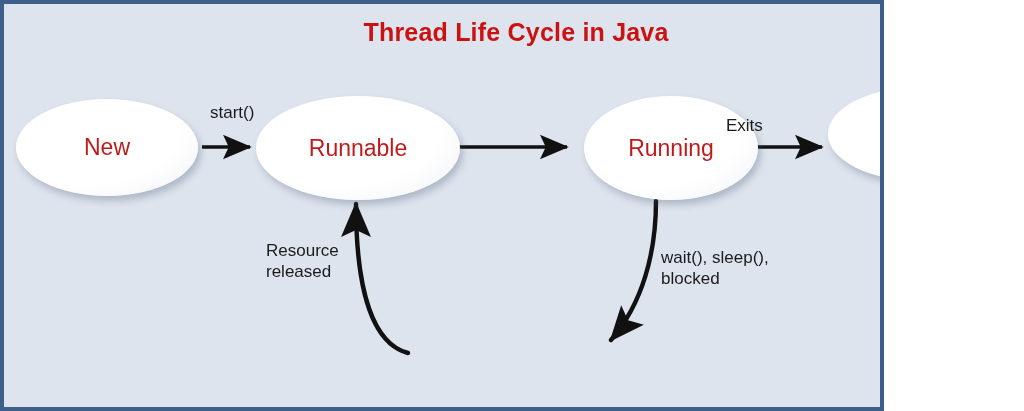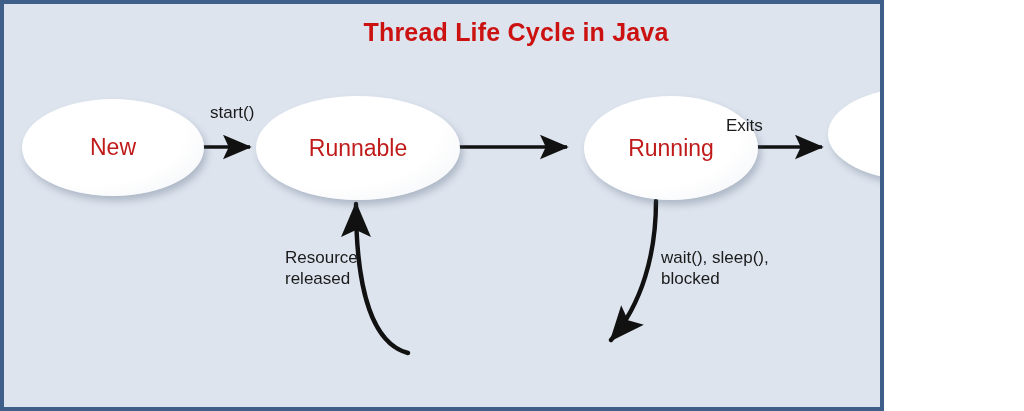--- a/index.html
+++ b/index.html
@@ -36,21 +36,21 @@
     display: flex;
     align-items: center;
     justify-content: center;
   }
   .node-label {
     color: #c01b1b;
     font-size: 23px;
     white-space: nowrap;
     line-height: 1;
   }
-  #node-new      { left: 18px;  top: 95px;  width: 182px; height: 97px; align-items: center; }
+  #node-new      { left: 12px;  top: 95px;  width: 182px; height: 97px; align-items: center; }
   #node-runnable { left: 252px; top: 92px;  width: 204px; height: 104px; }
   #node-running  { left: 580px; top: 92px;  width: 174px; height: 104px; }
   #node-dead     { left: 824px; top: 83px;  width: 184px; height: 94px; }
   #node-waiting  { left: 408px; top: 307px; width: 196px; height: 64px; }
 
   #edges {
     position: absolute;
     left: 0;
     top: 0;
     width: 1024px;
@@ -59,21 +59,21 @@
   }
   .edge-label {
     position: absolute;
     color: #1b1b1b;
     font-size: 17px;
     line-height: 1.25;
     white-space: pre-line;
   }
   #label-start    { left: 206px; top: 98px; }
   #label-exits    { left: 722px; top: 111px; }
-  #label-resource { left: 262px; top: 243px; margin-left: 19px; }
+  #label-resource { left: 262px; top: 236px; }
   #label-wait     { left: 657px; top: 243px; }
 </style>
 </head>
 <body>
 
 <div id="canvas">
 
   <div id="diagram-title">Thread Life Cycle in Java</div>
 
   <svg id="edges" viewBox="0 0 1024 411">

